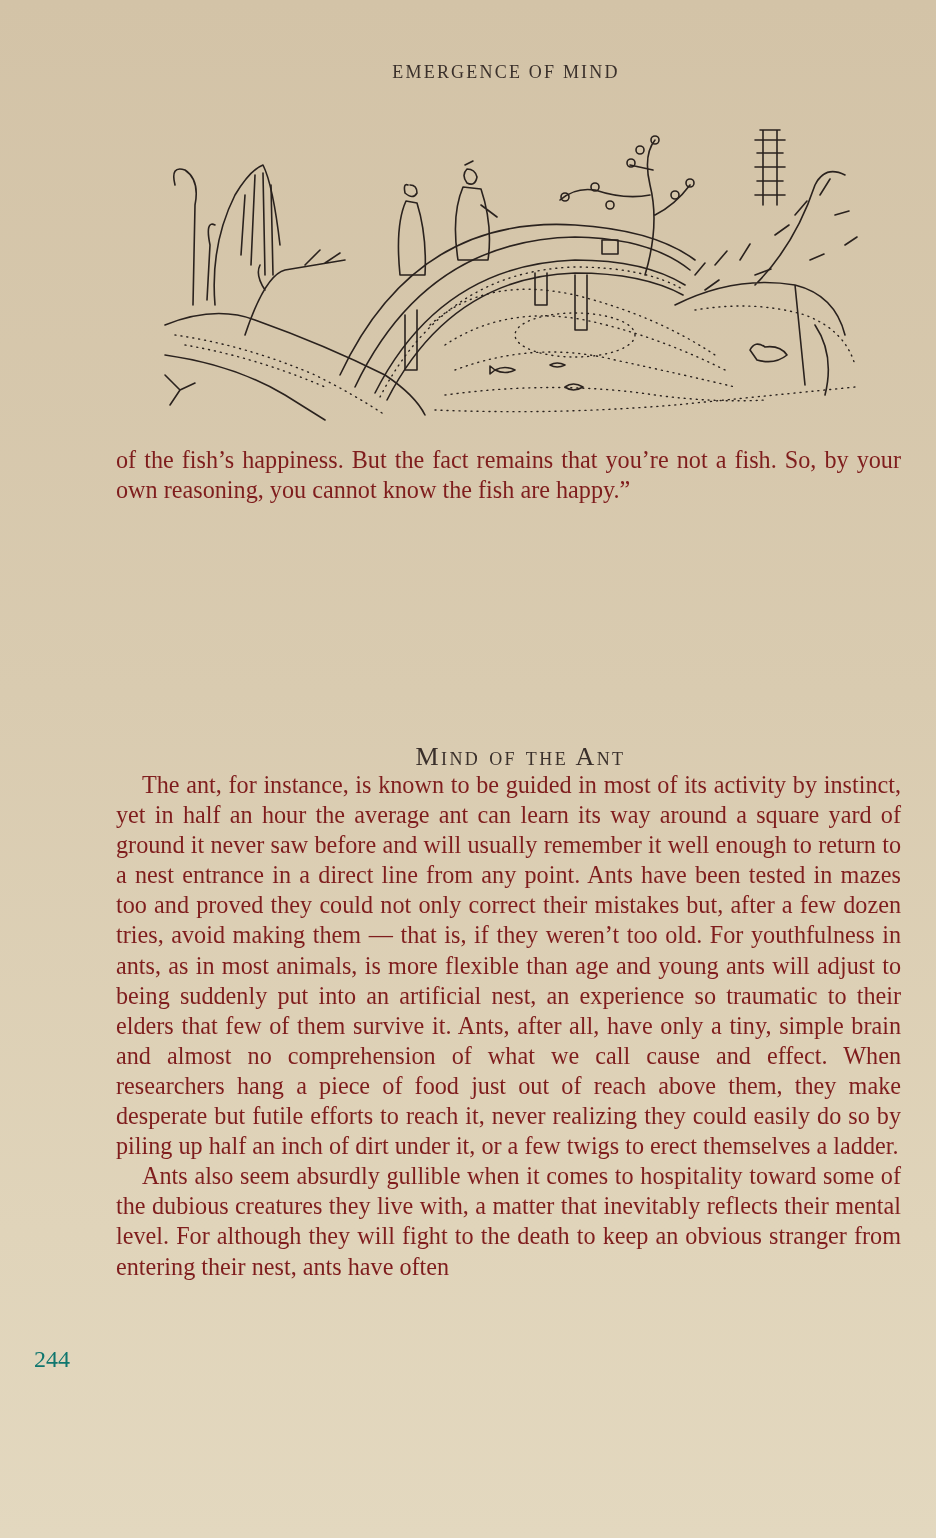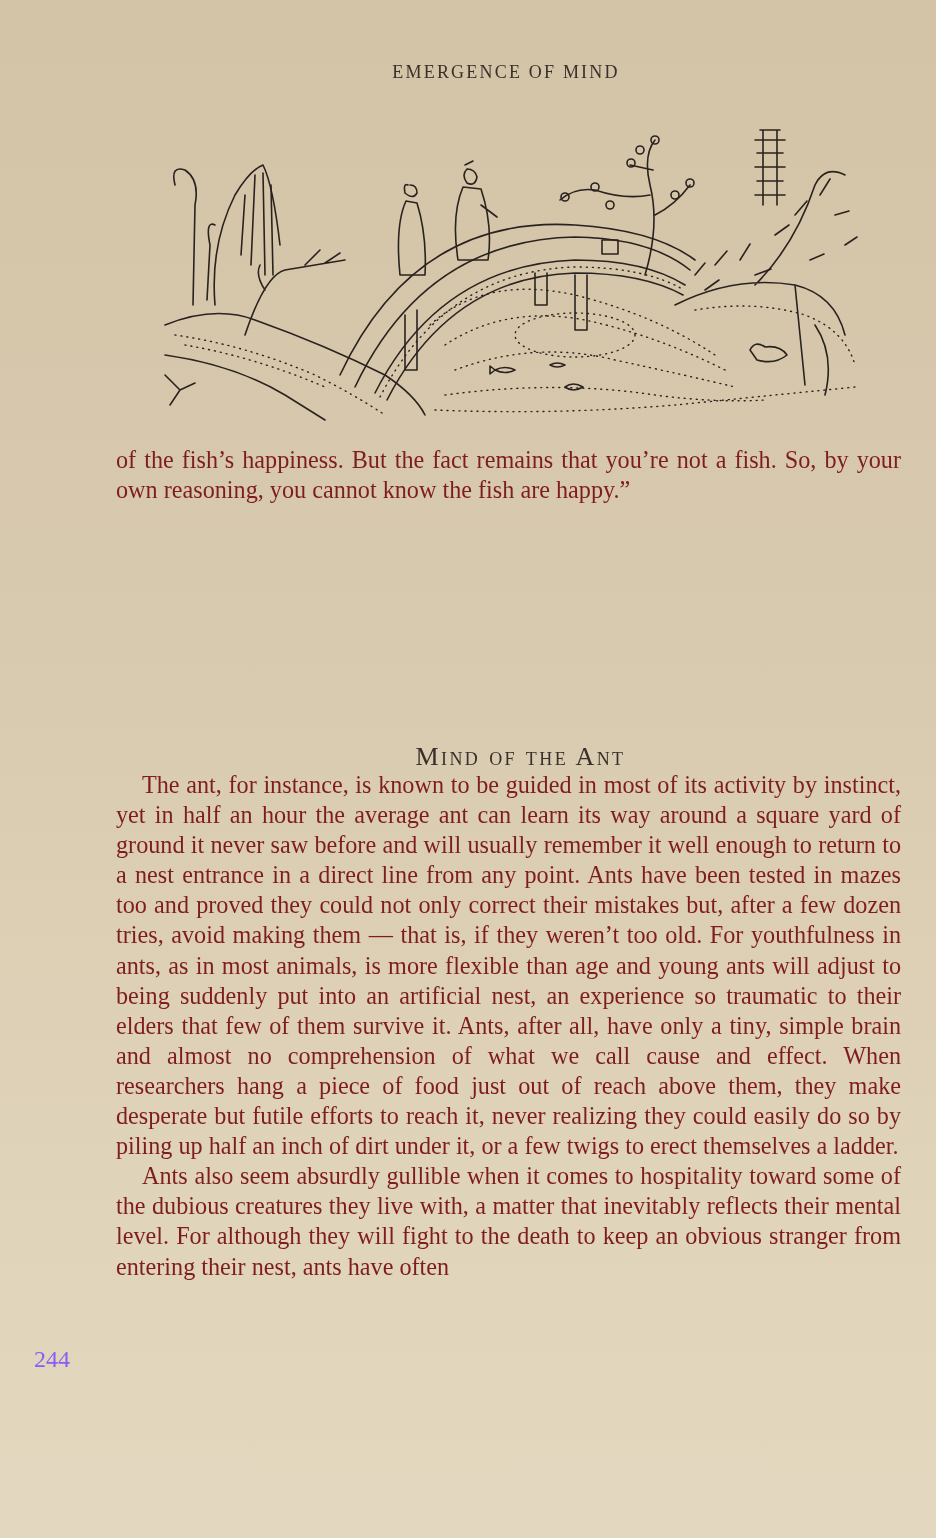--- a/index.html
+++ b/index.html
@@ -21,21 +21,21 @@
   }
   .text-block p { margin:0; }
   .indent { text-indent:26px; }
   .block1 { top:445px; }
   .section-head {
     position:absolute; top:742px; left:128px; width:785px; text-align:center;
     font-size:26px; letter-spacing:2.4px; color:#3a302b; font-variant:small-caps;
   }
   .block2 { top:770px; }
   .page-number {
-    position:absolute; left:34px; top:1346px; font-size:24px; color:#8b5cf6;
+    position:absolute; left:34px; top:1346px; font-size:24px; color:#0f766e;
   }
   svg .ink { stroke:#2a221e; fill:none; stroke-width:1.6; stroke-linecap:round; stroke-linejoin:round; }
   svg .dots { stroke:#2a221e; fill:none; stroke-width:1.4; stroke-dasharray:1 5; stroke-linecap:round; }
 </style>
 </head>
 <body>
 
 <div class="running-head">EMERGENCE OF MIND</div>
 
 <svg class="illustration" viewBox="0 0 710 300">

